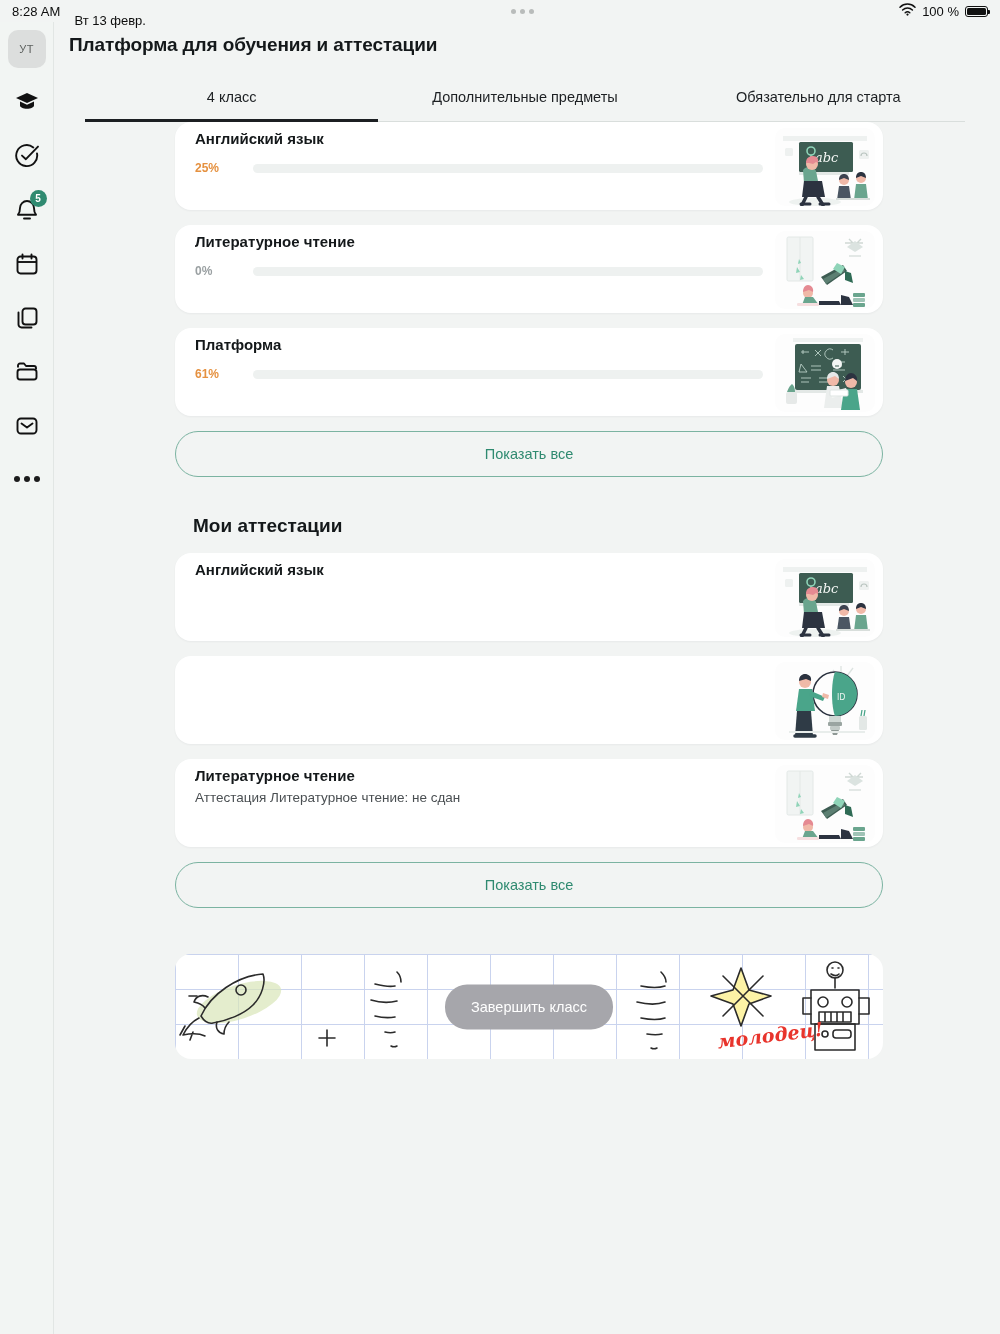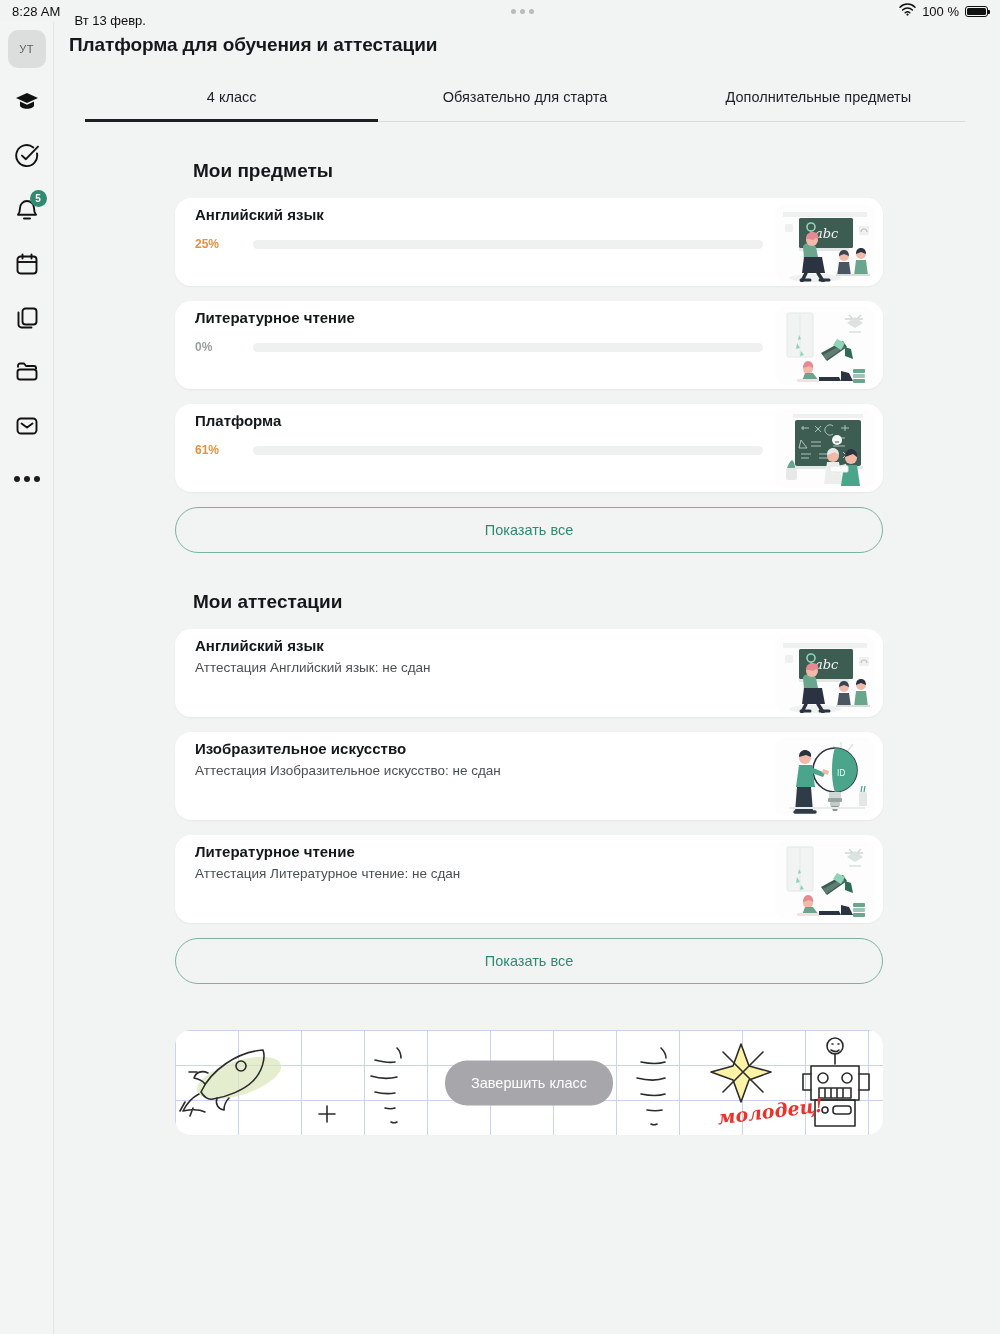--- a/index.html
+++ b/index.html
@@ -227,27 +227,26 @@
       <span></span>
         <span></span>
         <span></span>
     </div>
   </div>
 
   <div class="page-title">Платформа для обучения и аттестации</div>
 
   <div class="tabs">
     <div class="tab active">4 класс</div>
+    <div class="tab">Дополнительные предметы</div>
     <div class="tab">Обязательно для старта</div>
-    <div class="tab">Дополнительные предметы</div>
   </div>
 
   <div class="content">
 
-    <div class="section-title">Мои предметы</div>
 
     <div class="card-list">
 
       <div class="card">
         <div class="card-body">
           <div class="card-title">Английский язык</div>
           <div class="prog-row">
             <span class="prog-pct on">25%</span>
             <span class="prog-track">
               <span class="prog-fill" style="width: 25%;"></span>
@@ -365,21 +364,20 @@
       <div class="show-all">Показать все</div>
     </div>
 
     <div class="section-title">Мои аттестации</div>
 
     <div class="card-list">
 
       <div class="card">
         <div class="card-body">
           <div class="card-title">Английский язык</div>
-          <div class="card-sub">Аттестация Английский язык: не сдан</div>
         </div>
         <div class="card-illus">
           <svg viewBox="0 0 100 78">
             <rect width="100" height="78" fill="#fdfdfd"></rect>
             <rect x="8" y="8" width="84" height="5" fill="#eef1f0"></rect>
             <rect x="24" y="14" width="54" height="30" rx="1.5" fill="#3d5c52"></rect>
             <text x="40" y="34" font-family="DejaVu Serif, serif" font-size="13" fill="#f4f7f5" font-style="italic">abc</text>
             <circle cx="36" cy="23" r="4" fill="none" stroke="#8fd4b8" stroke-width="1.6"></circle>
             <path d="M36 27v5" stroke="#8fd4b8" stroke-width="1.6"></path>
             <rect x="10" y="20" width="8" height="8" rx="1.5" fill="#eef1f0"></rect>
@@ -398,24 +396,20 @@
             <path d="M64 58h10l2 14H62l2-14z" fill="#4b5663"></path>
             <circle cx="86" cy="50" r="5" fill="#f0b9a8"></circle>
             <path d="M81 50c0-4 2-6 5-6s5 2 5 6l-5-2-5 2z" fill="#2c3340"></path>
             <path d="M81 56h10l2 16H79l2-16z" fill="#6aa58e"></path>
             <path d="M61 71h34" stroke="#d8dedb" stroke-width="2"></path>
           </svg>
         </div>
       </div>
 
       <div class="card">
-        <div class="card-body">
-          <div class="card-title">Изобразительное искусство</div>
-          <div class="card-sub">Аттестация Изобразительное искусство: не сдан</div>
-        </div>
         <div class="card-illus">
           <svg viewBox="0 0 100 78">
             <rect width="100" height="78" fill="#fdfdfd"></rect>
             <path d="M66 4v10M78 6l-6 8M58 8l5 7" stroke="#dde4e1" stroke-width="1.3"></path>
             <circle cx="60" cy="32" r="22" fill="none" stroke="#2c3340" stroke-width="1.6"></circle>
             <path d="M60 10a22 22 0 0 1 0 44c-4-10-4-34 0-44z" fill="#4aa58a"></path>
             <path d="M54 54h12v6H54z" fill="#cfd8d4"></path>
             <rect x="53" y="60" width="14" height="4" rx="1" fill="#9aa5a1"></rect>
             <rect x="55" y="64" width="10" height="4" rx="1" fill="#c2cbc7"></rect>
             <path d="M56 68h8l-2 5h-4z" fill="#8e9895"></path>

